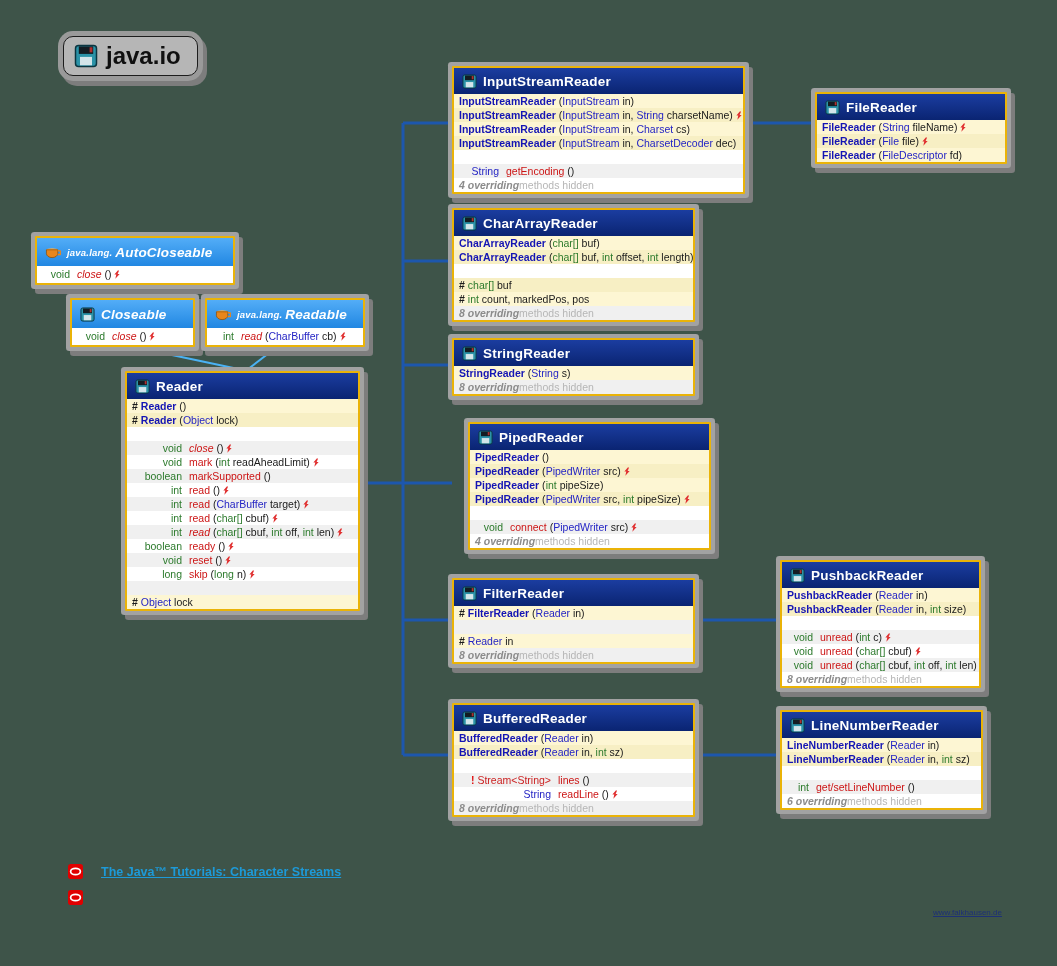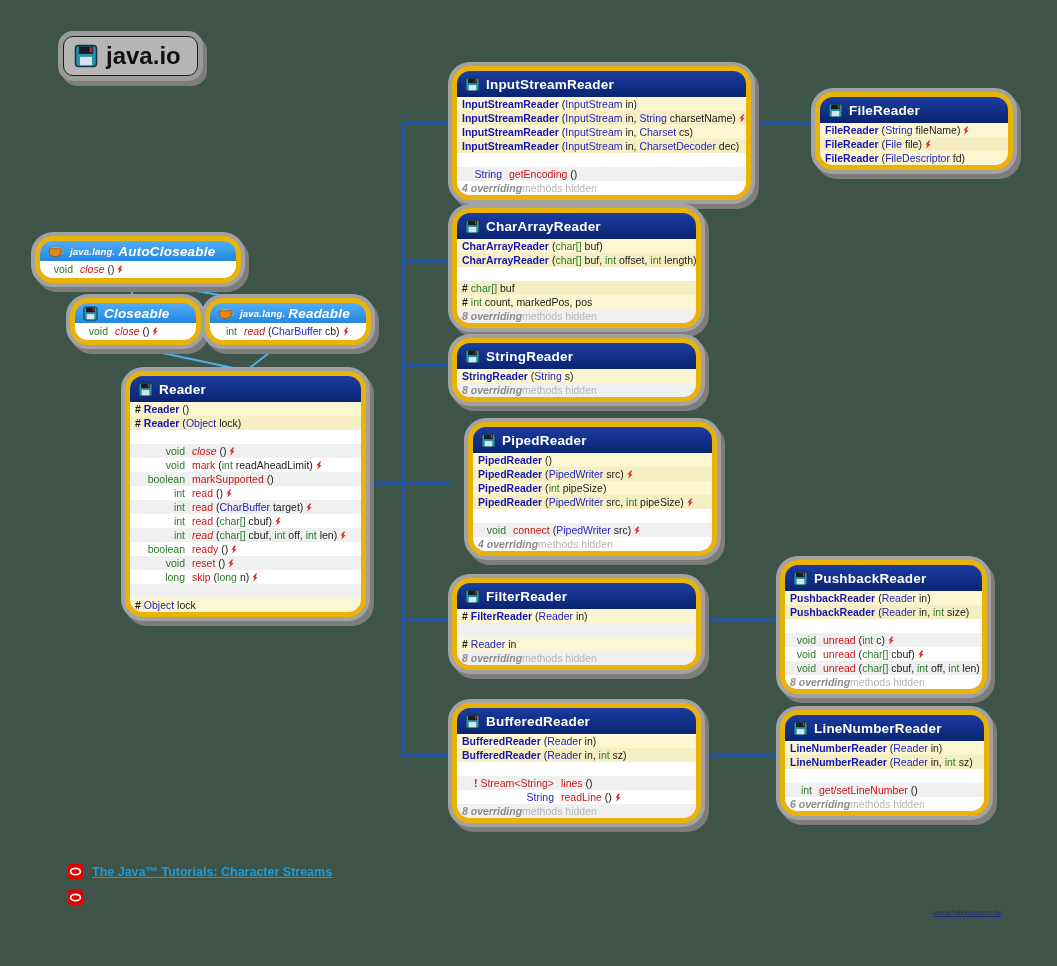--- a/index.html
+++ b/index.html
@@ -3,30 +3,30 @@
 <meta charset="utf-8">
 <style>
   html,body{margin:0;padding:0}
   body{
     width:1057px;height:966px;position:relative;overflow:hidden;
     background:#3e5449;
     font-family:"Liberation Sans", sans-serif;
   }
   #edges{position:absolute;left:0;top:0;width:1057px;height:966px;pointer-events:none}
   .box{
-    position:absolute;background:#fca5a5;border:5px solid #eab308;border-radius:18px;
+    position:absolute;background:#b91c1c;border:2px solid #eab308;border-radius:1px;
     box-shadow:0 0 0 4px #a2a2a2, 4px 5px 0 4px #7d7d7d;
     overflow:hidden;
   }
   .box-header{
     height:26px;display:flex;align-items:center;gap:6px;padding:0 8px;
     background:linear-gradient(#1b3da0,#0a2472);
     color:#fff;font-size:13.5px;font-weight:bold;letter-spacing:.2px;
   }
-  .box.interface .box-header{height:20px;background:linear-gradient(#53adf7,#2187e2);font-style:italic}
+  .box.interface .box-header{height:28px;background:linear-gradient(#53adf7,#2187e2);font-style:italic}
   .box.abstract .cls-name{}
   .pkg{font-size:9.5px;font-style:italic;font-weight:600;margin-right:-3px}
   .hicon{flex:none;display:inline-flex}
   .row{height:14px;line-height:14px;font-size:10.5px;padding:0 5px;white-space:nowrap;display:flex;align-items:center}
   .interface .row{height:17px;line-height:17px}
   .rt{display:inline-block;width:var(--tcol,30px);text-align:right;margin-right:7px;flex:none}
   .tk-c{color:#1515b4;font-weight:bold}
   .tk-t{color:#2424c4}
   .tk-k{color:#2c7a2c}
   .tk-n{color:#cc1414}
@@ -39,21 +39,21 @@
   .h2{color:#b6b6b6;}
   .bolt{margin-left:3px;flex:none}
   #pkg-title{
     position:absolute;left:63px;top:36px;height:38px;padding:0 16px 0 10px;
     display:flex;align-items:center;gap:8px;
     background:#b6b6b6;border:1px solid #1d1d1d;border-radius:10px;
     box-shadow:0 0 0 5px #9a9a9a, 4px 5px 0 5px #7d7d7d;
     color:#101010;font-size:24px;font-weight:bold;
   }
   .ext-link{
-    position:absolute;display:flex;align-items:center;gap:9px;
+    position:absolute;display:flex;align-items:center;gap:18px;
     color:#1d9ad8;font-size:12.5px;font-weight:bold;text-decoration:underline;cursor:pointer;
   }
   #watermark{position:absolute;left:933px;top:908px;font-size:8px;color:#1d3076;text-decoration:underline}
 </style>
 </head>
 <body>
 
 <svg id="edges">
     <polyline points="403,123 403,755" fill="none" stroke="#1d57ad" stroke-width="3"></polyline>
     <polyline points="403,123 452,123" fill="none" stroke="#1d57ad" stroke-width="3"></polyline>

